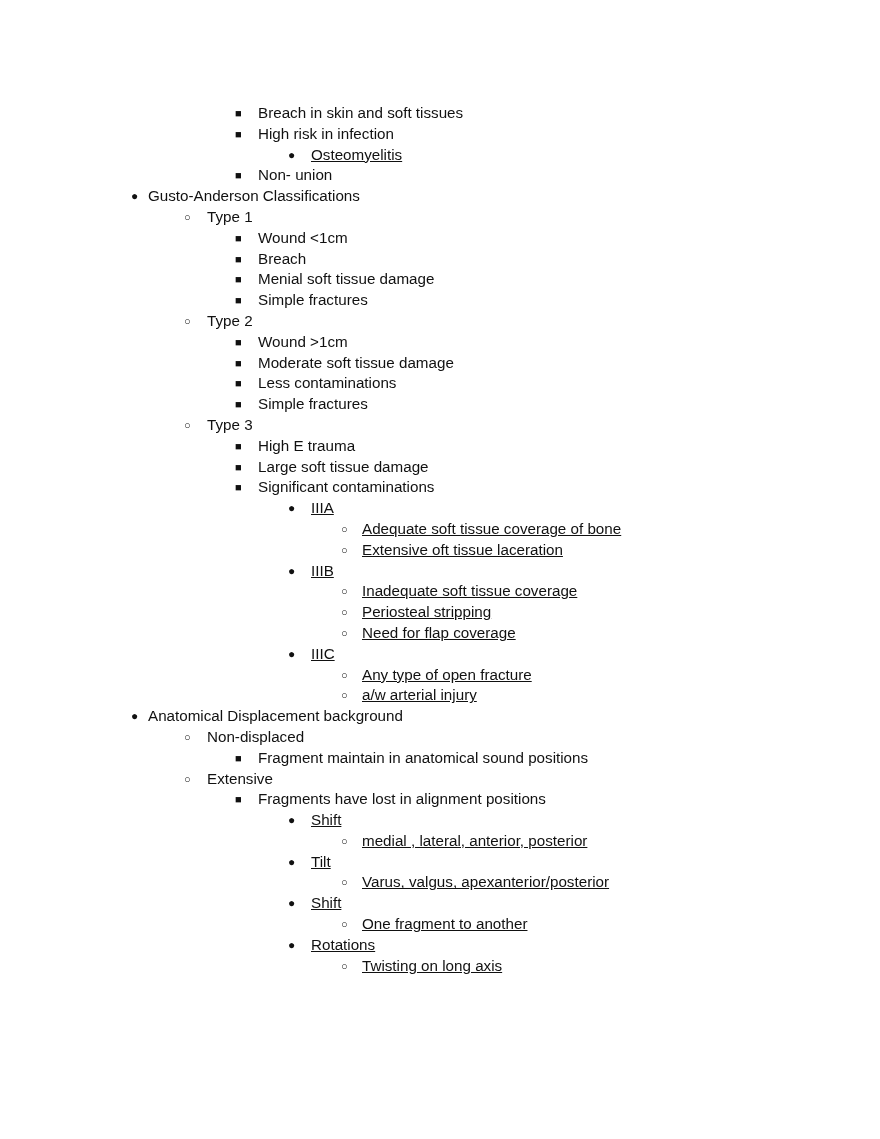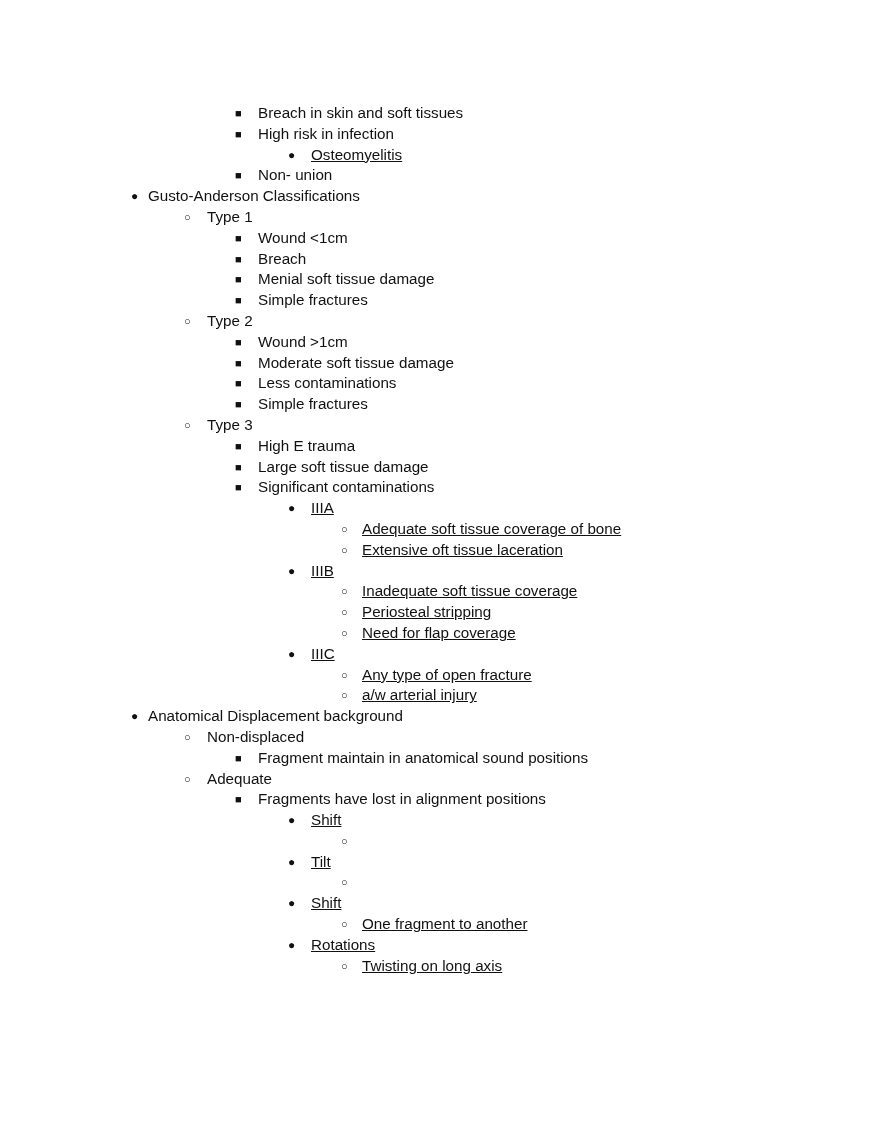--- a/index.html
+++ b/index.html
@@ -209,39 +209,41 @@
       <div class="li lvl2">
         <span class="bullet circle">○</span>
         <span class="txt">Non-displaced</span>
       </div>
       <div class="li lvl3">
         <span class="bullet square">■</span>
         <span class="txt">Fragment maintain in anatomical sound positions</span>
       </div>
       <div class="li lvl2">
         <span class="bullet circle">○</span>
-        <span class="txt">Adequate</span>
+        <span class="txt">Extensive</span>
       </div>
       <div class="li lvl3">
         <span class="bullet square">■</span>
         <span class="txt">Fragments have lost in alignment positions</span>
       </div>
       <div class="li lvl4">
         <span class="bullet disc">●</span>
         <span class="txt">Shift</span>
       </div>
       <div class="li lvl5">
         <span class="bullet circle">○</span>
+        <span class="txt">medial , lateral, anterior, posterior</span>
       </div>
       <div class="li lvl4">
         <span class="bullet disc">●</span>
         <span class="txt">Tilt</span>
       </div>
       <div class="li lvl5">
         <span class="bullet circle">○</span>
+        <span class="txt">Varus, valgus, apexanterior/posterior</span>
       </div>
       <div class="li lvl4">
         <span class="bullet disc">●</span>
         <span class="txt">Shift</span>
       </div>
       <div class="li lvl5">
         <span class="bullet circle">○</span>
         <span class="txt">One fragment to another</span>
       </div>
       <div class="li lvl4">

